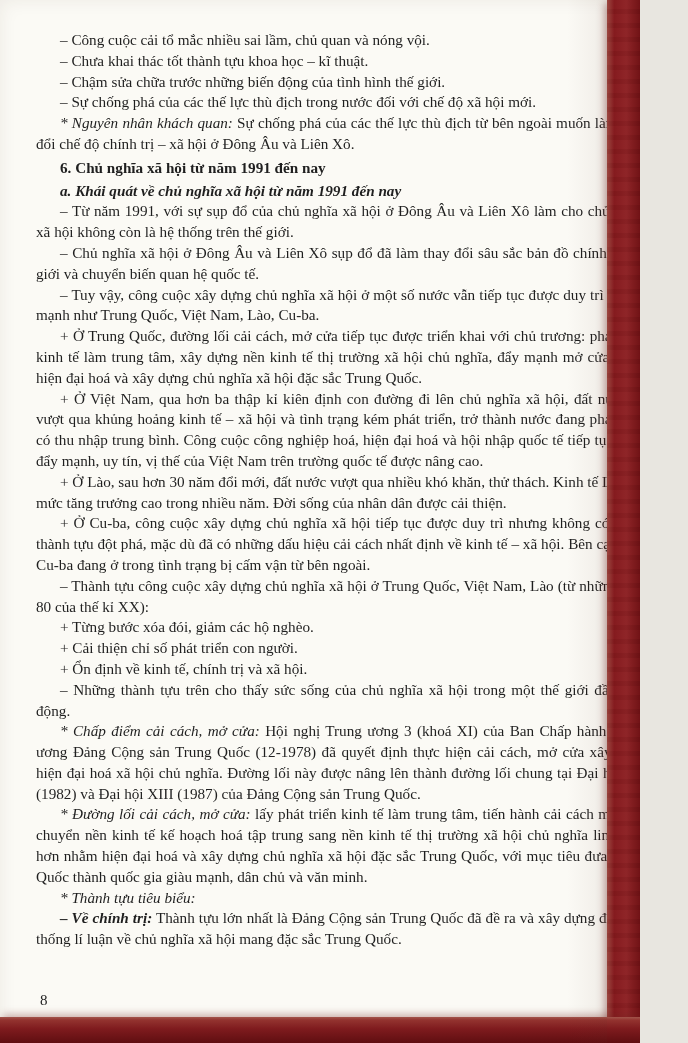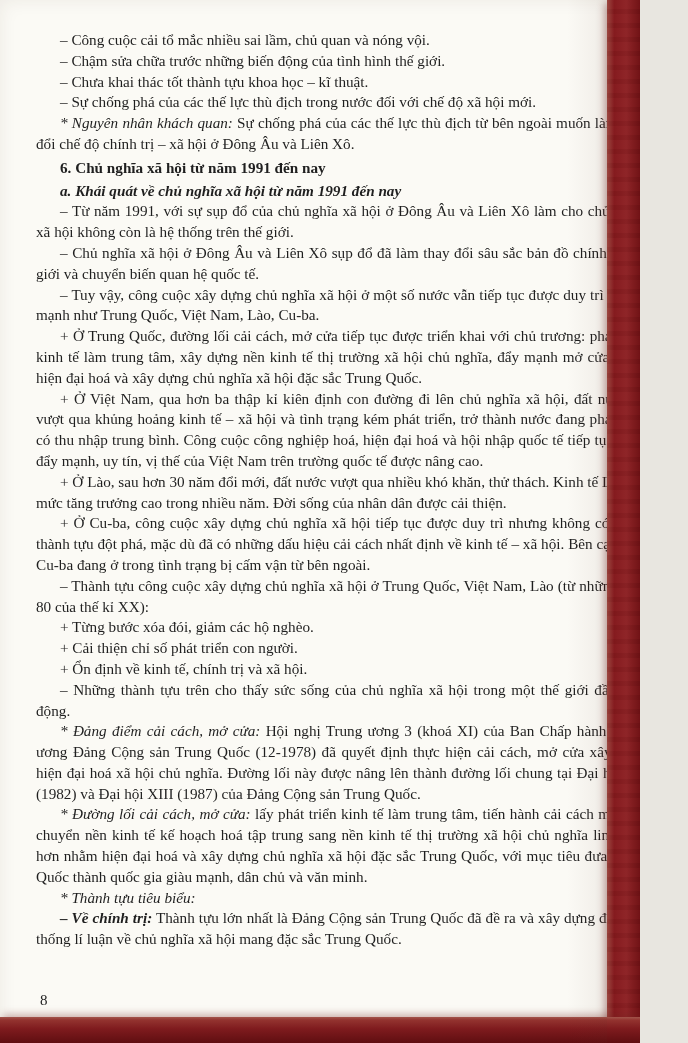--- a/index.html
+++ b/index.html
@@ -48,43 +48,43 @@
     font-size:15px;color:#222;
   }
 </style>
 </head>
 <body>
 
 <div class="page">
 
   <div class="content">
     <p class="para"><span>– Công cuộc cải tổ mắc nhiều sai lầm, chủ quan và nóng vội.</span></p>
+    <p class="para"><span>– Chưa khai thác tốt thành tựu khoa học – kĩ thuật.</span></p>
     <p class="para"><span>– Chậm sửa chữa trước những biến động của tình hình thế giới.</span></p>
-    <p class="para"><span>– Chưa khai thác tốt thành tựu khoa học – kĩ thuật.</span></p>
     <p class="para"><span>– Sự chống phá của các thế lực thù địch trong nước đối với chế độ xã hội mới.</span></p>
     <p class="para"><span class="lead">* Nguyên nhân khách quan:</span><span> Sự chống phá của các thế lực thù địch từ bên ngoài muốn làm thay đổi chế độ chính trị – xã hội ở Đông Âu và Liên Xô.</span></p>
 
     <p class="h-num"><span>6. Chủ nghĩa xã hội từ năm 1991 đến nay</span></p>
     <p class="h-sub"><span>a. Khái quát về chủ nghĩa xã hội từ năm 1991 đến nay</span></p>
 
     <p class="para"><span>– Từ năm 1991, với sự sụp đổ của chủ nghĩa xã hội ở Đông Âu và Liên Xô làm cho chủ nghĩa xã hội không còn là hệ thống trên thế giới.</span></p>
     <p class="para"><span>– Chủ nghĩa xã hội ở Đông Âu và Liên Xô sụp đổ đã làm thay đổi sâu sắc bản đồ chính trị thế giới và chuyển biến quan hệ quốc tế.</span></p>
     <p class="para"><span>– Tuy vậy, công cuộc xây dựng chủ nghĩa xã hội ở một số nước vẫn tiếp tục được duy trì và đẩy mạnh như Trung Quốc, Việt Nam, Lào, Cu-ba.</span></p>
     <p class="para"><span>+ Ở Trung Quốc, đường lối cải cách, mở cửa tiếp tục được triển khai với chủ trương: phát triển kinh tế làm trung tâm, xây dựng nền kinh tế thị trường xã hội chủ nghĩa, đẩy mạnh mở cửa nhằm hiện đại hoá và xây dựng chủ nghĩa xã hội đặc sắc Trung Quốc.</span></p>
     <p class="para"><span>+ Ở Việt Nam, qua hơn ba thập kỉ kiên định con đường đi lên chủ nghĩa xã hội, đất nước đã vượt qua khủng hoảng kinh tế – xã hội và tình trạng kém phát triển, trở thành nước đang phát triển có thu nhập trung bình. Công cuộc công nghiệp hoá, hiện đại hoá và hội nhập quốc tế tiếp tục được đẩy mạnh, uy tín, vị thế của Việt Nam trên trường quốc tế được nâng cao.</span></p>
     <p class="para"><span>+ Ở Lào, sau hơn 30 năm đổi mới, đất nước vượt qua nhiều khó khăn, thử thách. Kinh tế Lào đạt mức tăng trưởng cao trong nhiều năm. Đời sống của nhân dân được cải thiện.</span></p>
     <p class="para"><span>+ Ở Cu-ba, công cuộc xây dựng chủ nghĩa xã hội tiếp tục được duy trì nhưng không có nhiều thành tựu đột phá, mặc dù đã có những dấu hiệu cải cách nhất định về kinh tế – xã hội. Bên cạnh đó, Cu-ba đang ở trong tình trạng bị cấm vận từ bên ngoài.</span></p>
     <p class="para"><span>– Thành tựu công cuộc xây dựng chủ nghĩa xã hội ở Trung Quốc, Việt Nam, Lào (từ những năm 80 của thế kỉ XX):</span></p>
     <p class="para"><span>+ Từng bước xóa đói, giảm các hộ nghèo.</span></p>
     <p class="para"><span>+ Cải thiện chỉ số phát triển con người.</span></p>
     <p class="para"><span>+ Ổn định về kinh tế, chính trị và xã hội.</span></p>
     <p class="para"><span>– Những thành tựu trên cho thấy sức sống của chủ nghĩa xã hội trong một thế giới đầy biến động.</span></p>
 
 
-    <p class="para"><span class="lead">* Đảng điểm cải cách, mở cửa:</span><span> Hội nghị Trung ương 3 (khoá XI) của Ban Chấp hành Trung ương Đảng Cộng sản Trung Quốc (12-1978) đã quyết định thực hiện cải cách, mở cửa xây dựng hiện đại hoá xã hội chủ nghĩa. Đường lối này được nâng lên thành đường lối chung tại Đại hội XII (1982) và Đại hội XIII (1987) của Đảng Cộng sản Trung Quốc.</span></p>
+    <p class="para"><span class="lead">* Chấp điểm cải cách, mở cửa:</span><span> Hội nghị Trung ương 3 (khoá XI) của Ban Chấp hành Trung ương Đảng Cộng sản Trung Quốc (12-1978) đã quyết định thực hiện cải cách, mở cửa xây dựng hiện đại hoá xã hội chủ nghĩa. Đường lối này được nâng lên thành đường lối chung tại Đại hội XII (1982) và Đại hội XIII (1987) của Đảng Cộng sản Trung Quốc.</span></p>
     <p class="para"><span class="lead">* Đường lối cải cách, mở cửa:</span><span> lấy phát triển kinh tế làm trung tâm, tiến hành cải cách mở cửa, chuyển nền kinh tế kế hoạch hoá tập trung sang nền kinh tế thị trường xã hội chủ nghĩa linh hoạt hơn nhằm hiện đại hoá và xây dựng chủ nghĩa xã hội đặc sắc Trung Quốc, với mục tiêu đưa Trung Quốc thành quốc gia giàu mạnh, dân chủ và văn minh.</span></p>
     <p class="para"><span class="lead">* Thành tựu tiêu biểu:</span><span></span></p>
     <p class="para"><span class="lead-bi">– Về chính trị:</span><span> Thành tựu lớn nhất là Đảng Cộng sản Trung Quốc đã đề ra và xây dựng được hệ thống lí luận về chủ nghĩa xã hội mang đặc sắc Trung Quốc.</span></p>
   </div>
 
   <div class="page-num">8</div>
 
   <div class="band-right"></div>
   <div class="band-bottom"></div>
 </div>

